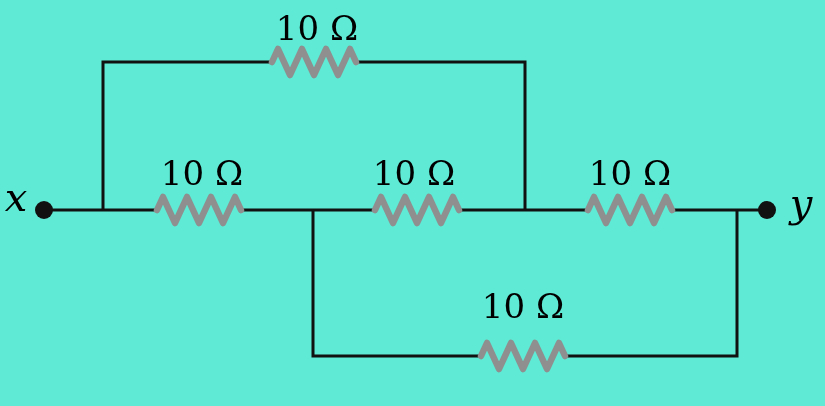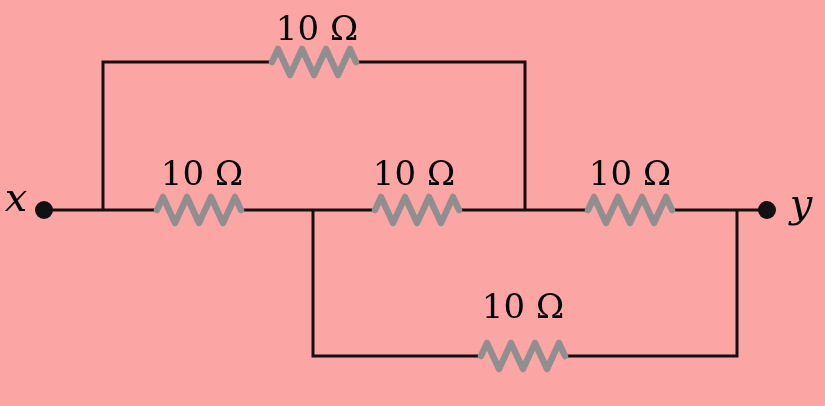--- a/index.html
+++ b/index.html
@@ -1,20 +1,20 @@
 <!DOCTYPE html>
 <html><head>
 <meta charset="utf-8">
 <style>
   html, body { margin: 0; padding: 0; }
   .stage {
     position: relative;
     width: 825px;
     height: 406px;
-    background: #fca5a5;
+    background: #5eead4;
     overflow: hidden;
     font-family: "DejaVu Serif", serif;
   }
   svg { display: block; }
   .wire {
     fill: none;
     stroke-width: 3;
     stroke-linejoin: miter;
     stroke-linecap: butt;
   }

